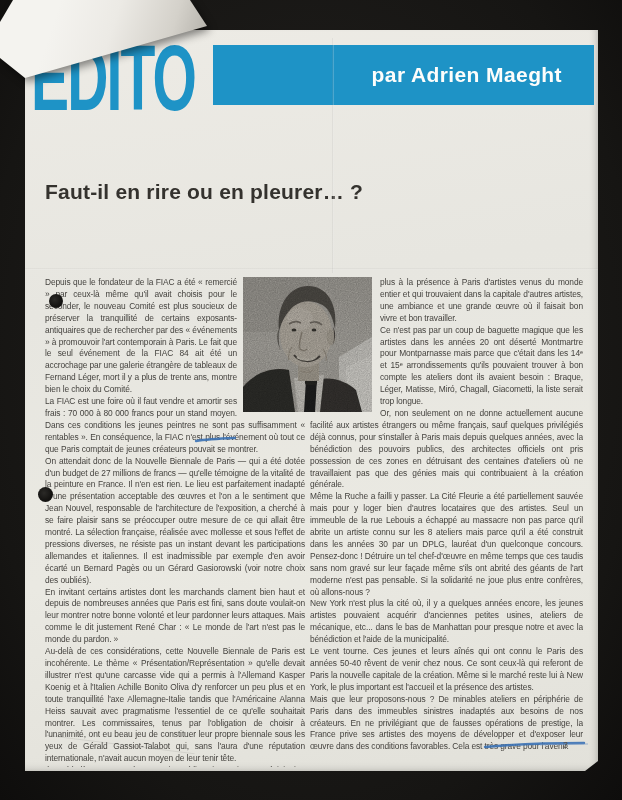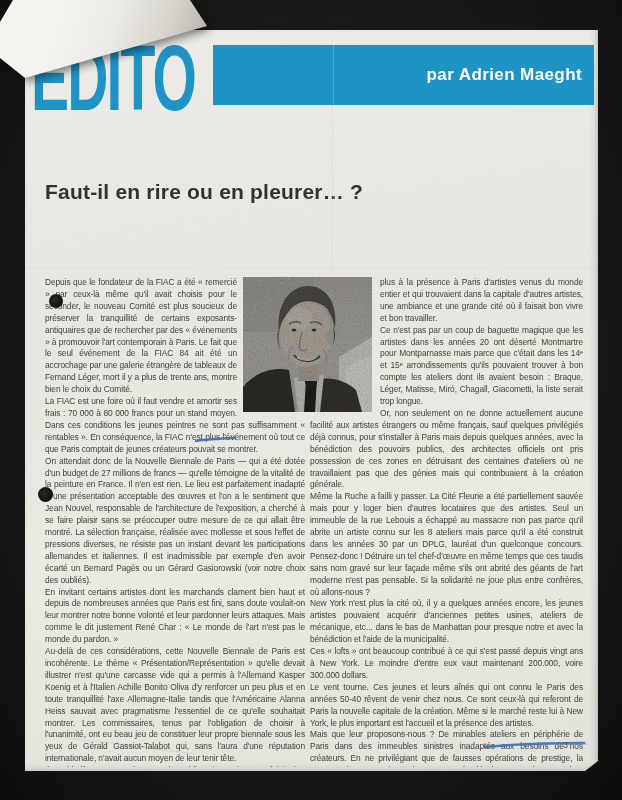--- a/index.html
+++ b/index.html
@@ -17,22 +17,22 @@
     background:linear-gradient(172deg,#edebe5 0%,#e7e6e0 35%,#eae9e2 68%,#e2e1da 100%);
     clip-path:polygon(0 0,100% 0,100% calc(100% - 10px),calc(100% - 13px) 100%,0 100%);
     box-shadow:inset -7px 0 9px -7px rgba(0,0,0,.28), inset 0 -7px 9px -7px rgba(0,0,0,.22);
   }
   
   .bar{
     position:absolute;left:188px;top:15px;width:381px;height:60px;
     background:#1e93c6;display:flex;align-items:center;justify-content:flex-end;
   }
   .byline{
-    color:#fdfdfb;font-weight:bold;font-size:17px;letter-spacing:.4px;
-    padding-right:12px;white-space:nowrap;
+    color:#fdfdfb;font-weight:bold;font-size:21px;letter-spacing:.4px;
+    padding-right:32px;white-space:nowrap;
   }
   .logo{
     position:absolute;left:6px;top:2px;
     color:#1e93c6;font-weight:bold;font-size:92px;line-height:1;
     letter-spacing:-3px;white-space:nowrap;
     transform:scaleX(.62);transform-origin:left top;
   }
   
   .title{
     position:absolute;left:20px;top:150px;margin:0;
@@ -96,26 +96,25 @@
         <div class="spacer-r"></div>
         <p>Depuis que le fondateur de la FIAC a été « remercié » par ceux-là même qu'il avait choisis pour le seconder, le nouveau Comité est plus soucieux de préserver la tranquillité de certains exposants-antiquaires que de rechercher par des « événements » à promouvoir l'art contemporain à Paris. Le fait que le seul événement de la FIAC 84 ait été un accrochage par une galerie étrangère de tableaux de Fernand Léger, mort il y a plus de trente ans, montre bien le choix du Comité.</p>
         <p>La FIAC est une foire où il faut vendre et amortir ses frais : 70 000 à 80 000 francs pour un stand moyen. Dans ces conditions les jeunes peintres ne sont pas suffisamment « rentables ». En conséquence, la FIAC n'est plus l'événement où tout ce que Paris comptait de jeunes créateurs pouvait se montrer.</p>
         <p>On attendait donc de la Nouvelle Biennale de Paris — qui a été dotée d'un budget de 27 millions de francs — qu'elle témoigne de la vitalité de la peinture en France. Il n'en est rien. Le lieu est parfaitement inadapté à une présentation acceptable des œuvres et l'on a le sentiment que Jean Nouvel, responsable de l'architecture de l'exposition, a cherché à se faire plaisir sans se préoccuper outre mesure de ce qui allait être montré. La sélection française, réalisée avec mollesse et sous l'effet de pressions diverses, ne résiste pas un instant devant les participations allemandes et italiennes. Il est inadmissible par exemple d'en avoir écarté un Bernard Pagès ou un Gérard Gasiorowski (voir notre choix des oubliés).</p>
         <p>En invitant certains artistes dont les marchands clament bien haut et depuis de nombreuses années que Paris est fini, sans doute voulait-on leur montrer notre bonne volonté et leur pardonner leurs attaques. Mais comme le dit justement René Char : « Le monde de l'art n'est pas le monde du pardon. »</p>
         <p>Au-delà de ces considérations, cette Nouvelle Biennale de Paris est incohérente. Le thème « Présentation/Représentation » qu'elle devait illustrer n'est qu'une carcasse vide qui a permis à l'Allemand Kasper Koenig et à l'Italien Achille Bonito Oliva d'y renforcer un peu plus et en toute tranquillité l'axe Allemagne-Italie tandis que l'Américaine Alanna Heiss sauvait avec pragmatisme l'essentiel de ce qu'elle souhaitait montrer. Les commissaires, tenus par l'obligation de choisir à l'unanimité, ont eu beau jeu de constituer leur propre biennale sous les yeux de Gérald Gassiot-Talabot qui, sans l'aura d'une réputation internationale, n'avait aucun moyen de leur tenir tête.</p>
         <p>Il semble là encore que les pouvoirs publics aient agi avec précipitation et ont tendance à mettre la charrue avant les bœufs ; si Paris a été jusqu'aux années 60 la capitale incontestée de l'art, cela n'est pas dû à la volonté de quelques fonctionnaires ni même à celle des grands marchands qui ont marqué ces années mais</p>
       </div>
       <div class="col col-right">
         <div class="spacer-l"></div>
-        <p>plus à la présence à Paris d'artistes venus du monde entier et qui trouvaient dans la capitale d'autres artistes, une ambiance et une grande cité où il faisait bon vivre et bon travailler.</p>
+        <p>plus à la présence à Paris d'artistes venus du monde entier et qui trouvaient dans la capitale d'autres artistes, une ambiance et une grande œuvre où il faisait bon vivre et bon travailler.</p>
         <p>Ce n'est pas par un coup de baguette magique que les artistes dans les années 20 ont déserté Montmartre pour Montparnasse mais parce que c'était dans les 14ᵉ et 15ᵉ arrondissements qu'ils pouvaient trouver à bon compte les ateliers dont ils avaient besoin : Braque, Léger, Matisse, Miró, Chagall, Giacometti, la liste serait trop longue.</p>
         <p>Or, non seulement on ne donne actuellement aucune facilité aux artistes étrangers ou même français, sauf quelques privilégiés déjà connus, pour s'installer à Paris mais depuis quelques années, avec la bénédiction des pouvoirs publics, des architectes officiels ont pris possession de ces zones en détruisant des centaines d'ateliers où ne travaillaient pas que des génies mais qui contribuaient à la création générale.</p>
         <p>Même la Ruche a failli y passer. La Cité Fleurie a été partiellement sauvée mais pour y loger bien d'autres locataires que des artistes. Seul un immeuble de la rue Lebouis a échappé au massacre non pas parce qu'il abrite un artiste connu sur les 8 ateliers mais parce qu'il a été construit dans les années 30 par un DPLG, lauréat d'un quelconque concours. Pensez-donc ! Détruire un tel chef-d'œuvre en même temps que ces taudis sans nom gravé sur leur façade même s'ils ont abrité des géants de l'art moderne n'est pas pensable. Si la solidarité ne joue plus entre confrères, où allons-nous ?</p>
         <p>New York n'est plus la cité où, il y a quelques années encore, les jeunes artistes pouvaient acquérir d'anciennes petites usines, ateliers de mécanique, etc... dans le bas de Manhattan pour presque notre et avec la bénédiction et l'aide de la municipalité.</p>
-        <p>Ces « lofts » ont beaucoup contribué à ce qui s'est passé depuis vingt ans à New York. Le moindre d'entre eux vaut maintenant 200.000, voire 300.000 dollars.</p>
         <p>Le vent tourne. Ces jeunes et leurs aînés qui ont connu le Paris des années 50-40 rêvent de venir chez nous. Ce sont ceux-là qui referont de Paris la nouvelle capitale de la création. Même si le marché reste lui à New York, le plus important est l'accueil et la présence des artistes.</p>
         <p>Mais que leur proposons-nous ? De minables ateliers en périphérie de Paris dans des immeubles sinistres inadaptés aux besoins de nos créateurs. En ne privilégiant que de fausses opérations de prestige, la France prive ses artistes des moyens de développer et d'exposer leur œuvre dans des conditions favorables. Cela est très grave pour l'avenir.</p>
       </div>
 
       <div class="photo">
         <svg viewBox="0 0 129 135" xmlns="http://www.w3.org/2000/svg">
           <defs>
             <filter id="soft" x="-10%" y="-10%" width="120%" height="120%">
               <feGaussianBlur stdDeviation="0.7"></feGaussianBlur>
             </filter>

